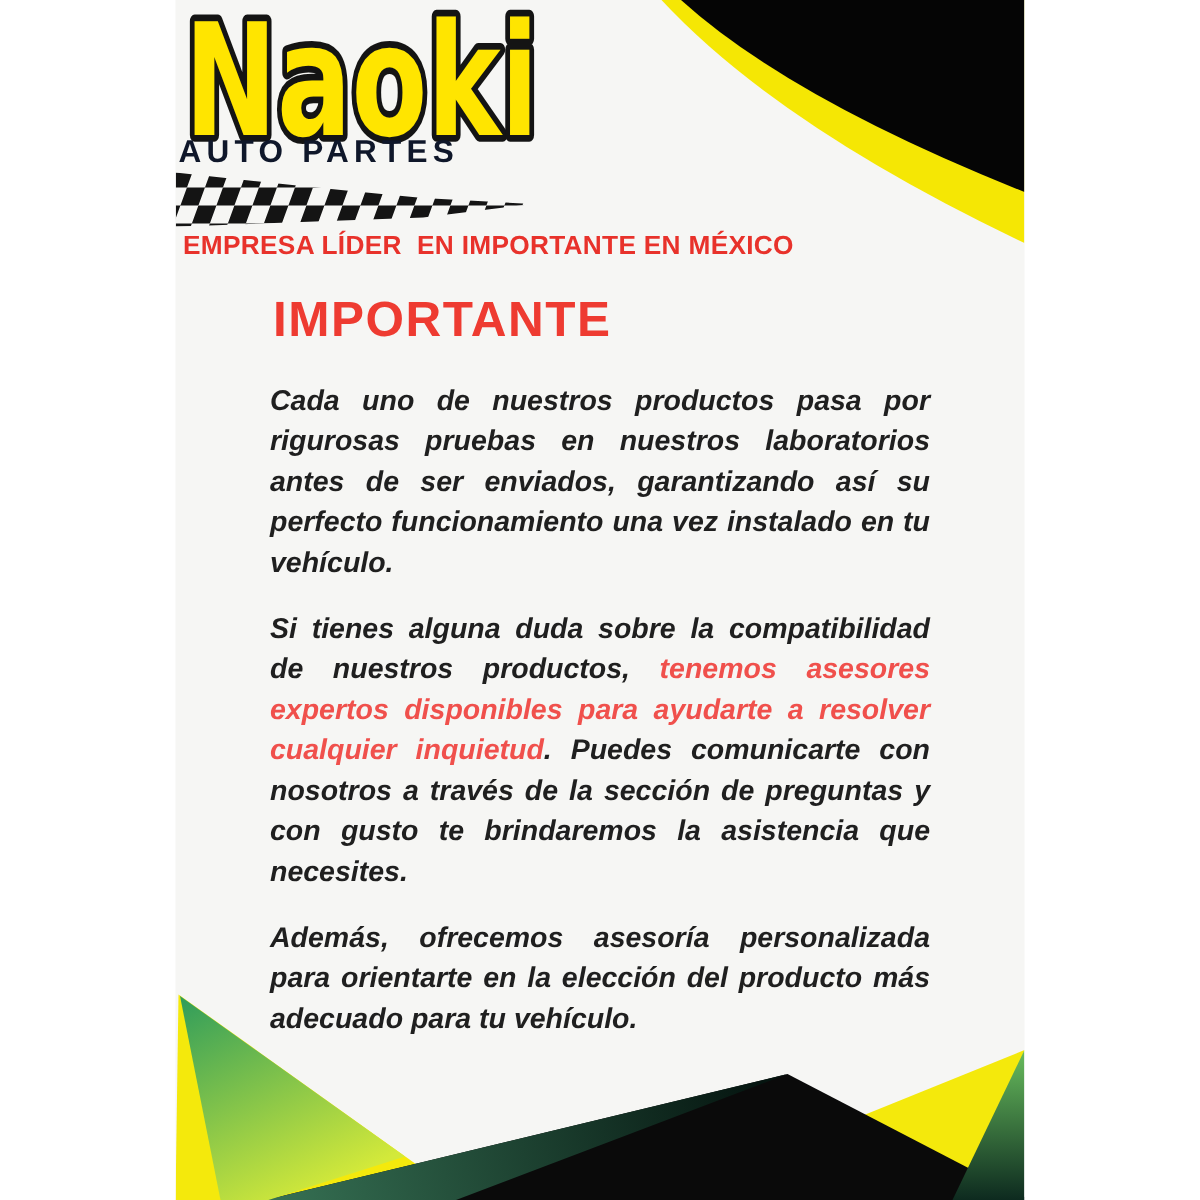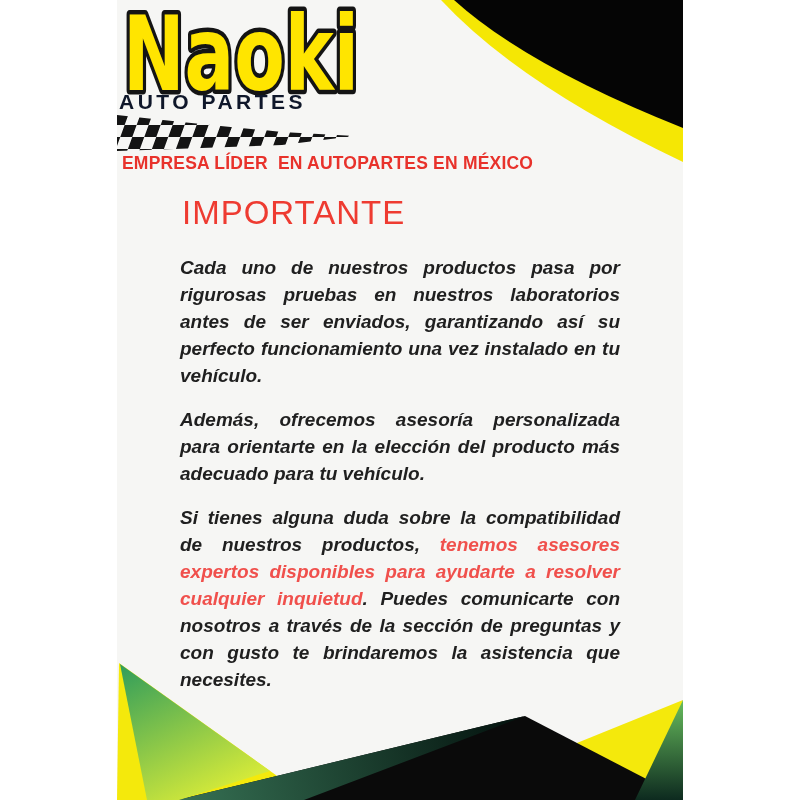--- a/index.html
+++ b/index.html
@@ -16,21 +16,21 @@
     fill: #ffe500; stroke: #141414; stroke-width: 9px; stroke-linejoin: round; paint-order: stroke; }
 
   .subtitle { position: absolute; left: 2px; top: 90px; font-size: 21px; font-weight: 700;
     color: #0f172a; letter-spacing: 3.5px; white-space: nowrap; }
 
   .flag-svg { position: absolute; left: 0px; top: 113px; width: 242px; height: 44px; display: block; }
 
   .tagline { position: absolute; left: 5px; top: 153px; font-size: 17.5px; font-weight: 700;
     color: #e8322b; letter-spacing: 0.2px; white-space: pre-wrap; }
 
-  .heading { position: absolute; left: 65px; top: 194px; font-size: 33px; font-weight: 400;
+  .heading { position: absolute; left: 65px; top: 194px; font-size: 33px; font-weight: 700;
     color: #ee3b31; letter-spacing: 1px; }
 
   .bodytext { position: absolute; left: 63px; top: 254px; width: 440px;
     color: #1f1f1f; font-size: 19px; font-weight: 700; line-height: 27px; font-style: italic; }
   .bodytext p { text-align: justify; margin-bottom: 17px; }
   .hl { color: #f0504c; }
 
   .footer-svg { position: absolute; left: 0; bottom: 0; width: 566px; height: 165px; display: block; }
 </style>
 </head>
@@ -55,28 +55,28 @@
         <rect width="12" height="12" fill="#141414"></rect>
         <rect x="12" y="12" width="12" height="12" fill="#141414"></rect>
       </pattern>
       <clipPath id="flagclip">
         <path d="M0,2 Q90,12 165,19 L238,23 L165,32 Q85,35 0,38 Z"></path>
       </clipPath>
     </defs>
     <rect width="242" height="44" fill="url(#chk)" clip-path="url(#flagclip)"></rect>
   </svg>
 
-  <div class="tagline">EMPRESA LÍDER  EN AUTOPARTES EN MÉXICO</div>
+  <div class="tagline">EMPRESA LÍDER  EN IMPORTANTE EN MÉXICO</div>
 
   <div class="heading">IMPORTANTE</div>
 
   <div class="bodytext">
     <p>Cada uno de nuestros productos pasa por rigurosas pruebas en nuestros laboratorios antes de ser enviados, garantizando así su perfecto funcionamiento una vez instalado en tu vehículo.</p>
+    <p><span>Si tienes alguna duda sobre la compatibilidad de nuestros productos, </span><span class="hl">tenemos asesores expertos disponibles para ayudarte a resolver cualquier inquietud</span><span>. Puedes comunicarte con nosotros a través de la sección de preguntas y con gusto te brindaremos la asistencia que necesites.</span></p>
     <p>Además, ofrecemos asesoría personalizada para orientarte en la elección del producto más adecuado para tu vehículo.</p>
-    <p><span>Si tienes alguna duda sobre la compatibilidad de nuestros productos, </span><span class="hl">tenemos asesores expertos disponibles para ayudarte a resolver cualquier inquietud</span><span>. Puedes comunicarte con nosotros a través de la sección de preguntas y con gusto te brindaremos la asistencia que necesites.</span></p>
   </div>
 
   <svg class="footer-svg" viewBox="0 0 566 165" preserveAspectRatio="none">
     <defs>
       <linearGradient id="gLeftGreen" x1="0" y1="0" x2="0.55" y2="1">
         <stop offset="0" stop-color="#2f9c5b"></stop>
         <stop offset="1" stop-color="#d3e93a"></stop>
       </linearGradient>
       <linearGradient id="gFacet" gradientUnits="userSpaceOnUse" x1="70" y1="160" x2="390" y2="88">
         <stop offset="0" stop-color="#356f52"></stop>

